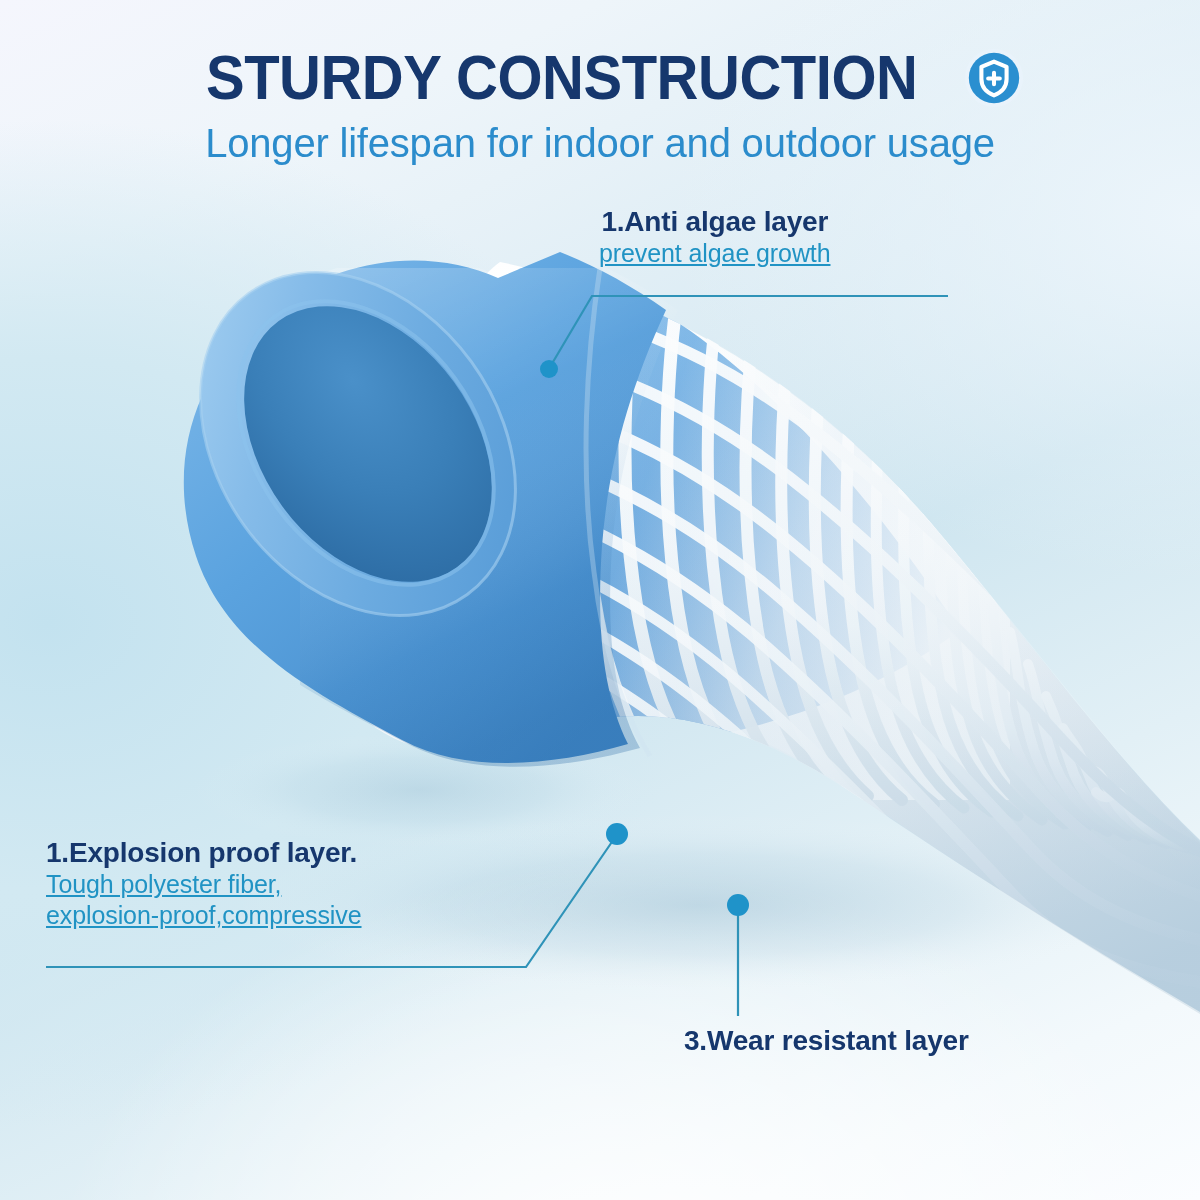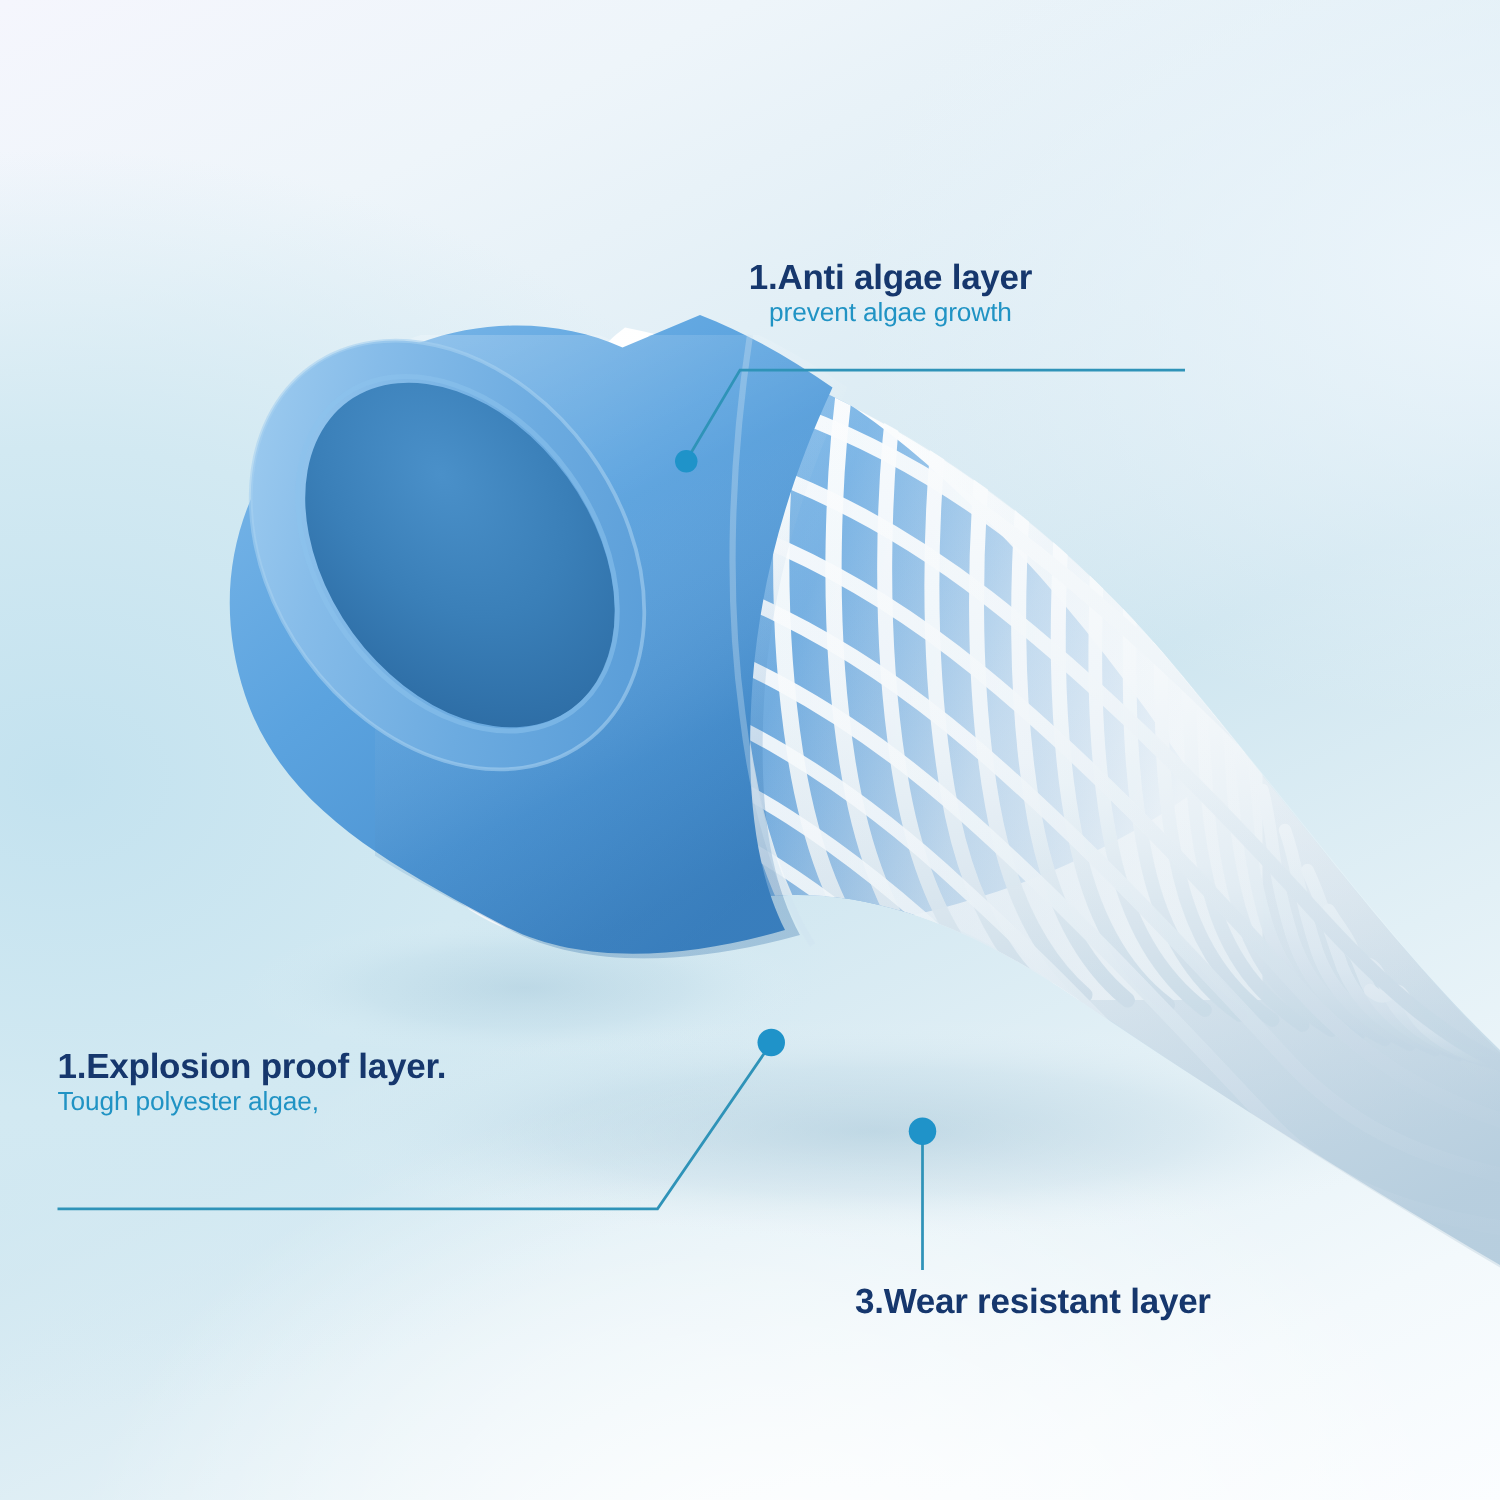--- a/index.html
+++ b/index.html
@@ -28,21 +28,21 @@
   }
   #shield-badge{width:62px;height:62px;flex:0 0 62px;display:block;}
   #subtitle{
     font-size:40px;font-weight:400;line-height:1.1;margin-top:12px;
     letter-spacing:-0.2px;
   }
 
   
   .callout{position:absolute;}
   .callout .c-title{font-size:28px;font-weight:bold;line-height:1.18;letter-spacing:-0.2px;white-space:nowrap;}
-  .callout .c-desc{font-size:21px;font-weight:400;line-height:1.24;letter-spacing:-0.1px;white-space:nowrap;}
+  .callout .c-desc{font-size:25px;font-weight:400;line-height:1.24;letter-spacing:-0.1px;white-space:nowrap;text-decoration:underline;}
   #callout-1{left:599px;top:205px;text-align:center;}
   #callout-2{left:46px;top:836px;text-align:left;}
   #callout-3{left:684px;top:1024px;text-align:right;}
 
   
   #leaders{pointer-events:none;}
 </style>
 </head>
 <body>
 
@@ -270,20 +270,32 @@
       <ellipse cx="366" cy="443" rx="110" ry="156" transform="rotate(-36 366 443)" fill="none" stroke="#8cc3ec" stroke-width="4" opacity="0.55"></ellipse>
 
       <ellipse cx="358" cy="444" rx="140" ry="186" transform="rotate(-36 358 444)" fill="none" stroke="#a6d0f0" stroke-width="3" opacity="0.6"></ellipse>
 
       <path d="M 262,560 A 106,152 0 0 0 470,430 A 106,152 0 0 1 262,560 Z" transform="rotate(-36 368 444)" fill="#245f94" opacity="0.18"></path>
     </g>
 
     <path d="M 600,268 C 586,360 580,470 594,572 C 604,656 626,718 650,756" fill="none" stroke="#cfe2f1" stroke-width="5" opacity="0.35"></path>
   </svg>
 
+  <div id="header">
+    <div id="title-row">
+      <div id="page-title" style="color: rgb(22, 55, 109);">STURDY CONSTRUCTION</div>
+      <svg id="shield-badge" viewBox="0 0 64 64">
+        <circle cx="32" cy="32" r="30" fill="#e9f3fb"></circle>
+        <circle cx="32" cy="32" r="26" fill="#2a8fd0"></circle>
+        <path d="M32 15 L45 20.5 V33 C45 41.5 38.8 47.2 32 50 C25.2 47.2 19 41.5 19 33 V20.5 Z" fill="none" stroke="#ffffff" stroke-width="4.2" stroke-linejoin="round"></path>
+        <path d="M32 26.5 V38.5 M26 32.5 H38" stroke="#ffffff" stroke-width="4.2" stroke-linecap="round"></path>
+      </svg>
+    </div>
+    <div id="subtitle" style="color: rgb(43, 140, 204);">Longer lifespan for indoor and outdoor usage</div>
+  </div>
 
   <svg class="layer" id="leaders" viewBox="0 0 1200 1200">
     <g fill="none" stroke="#2f93b8" stroke-width="2.2">
 
       <path d="M 948,296 L 592,296 L 550,367"></path>
 
       <path d="M 46,967 L 526,967 L 616,836"></path>
 
       <path d="M 738,1016 L 738,908"></path>
     </g>
@@ -294,20 +306,21 @@
     </g>
   </svg>
 
   <div class="callout" id="callout-1">
     <div class="c-title" style="color: rgb(22, 55, 109);">1.Anti algae layer</div>
     <div class="c-desc" style="color: rgb(32, 147, 196);">prevent algae growth</div>
   </div>
 
   <div class="callout" id="callout-2">
     <div class="c-title" style="color: rgb(22, 55, 109);">1.Explosion proof layer.</div>
-    <div class="c-desc" style="color: rgb(32, 147, 196);">Tough polyester algae,</div>
+    <div class="c-desc" style="color: rgb(32, 147, 196);">Tough polyester fiber,</div>
+    <div class="c-desc" style="color: rgb(32, 147, 196);">explosion-proof,compressive</div>
   </div>
 
   <div class="callout" id="callout-3">
     <div class="c-title" style="color: rgb(22, 55, 109);">3.Wear resistant layer</div>
   </div>
 
 </div>
 
 </body></html>

